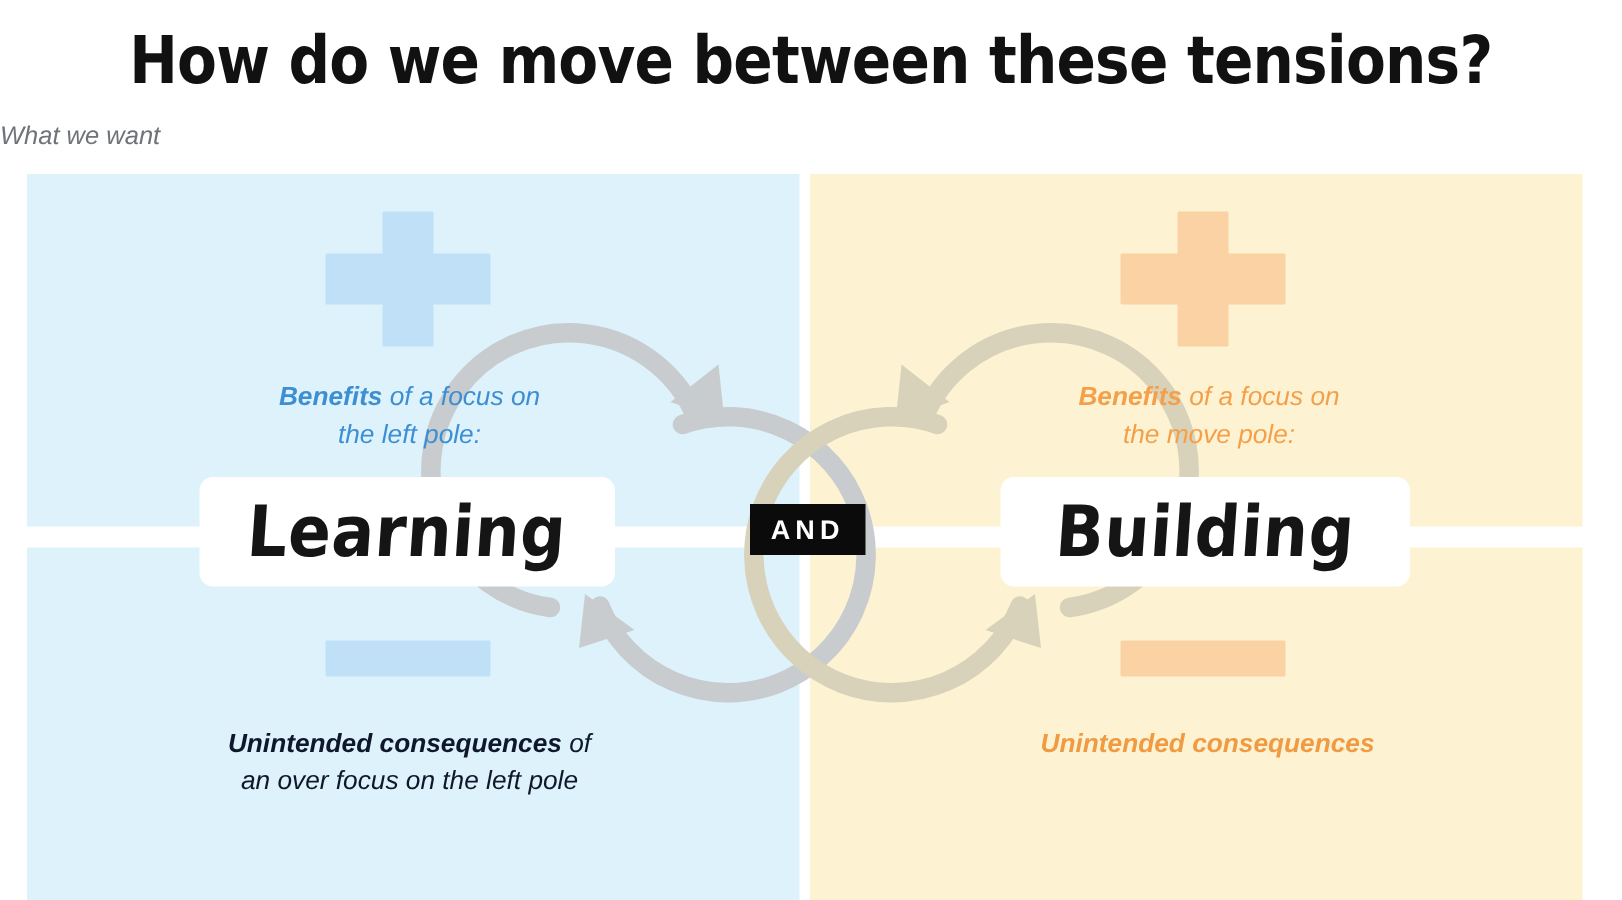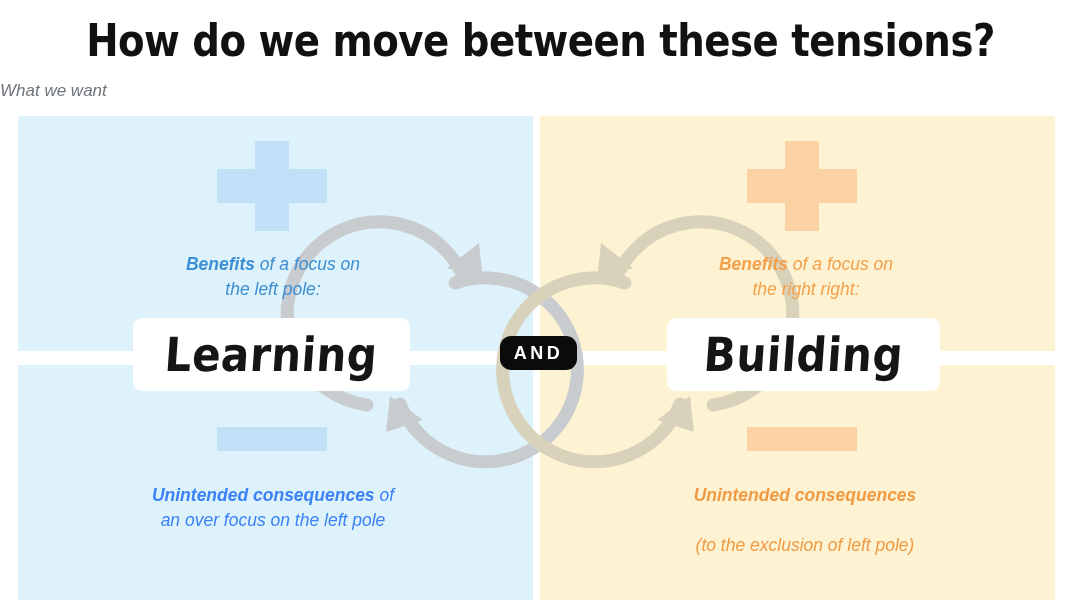--- a/index.html
+++ b/index.html
@@ -101,21 +101,21 @@
   .pole-text {
     position: absolute;
     text-align: center;
     font-style: italic;
     font-size: 17.5px;
     line-height: 25px;
   }
   .pole-text b { font-weight: bold; }
   .benefit-left   { color: #3d8fd4; }
   .benefit-right  { color: #f4a04b; }
-  .conseq-left    { color: #3b82f6; }
+  .conseq-left    { color: #0f172a; }
   .conseq-right   { color: #f09a43; }
 
   
   .pole-box {
     position: absolute;
     background: #ffffff;
     border-radius: 9px;
     display: flex;
     align-items: center;
     justify-content: center;
@@ -133,21 +133,21 @@
   
   #and-badge {
     position: absolute;
     background: #0b0b0b;
     color: #ffffff;
     font-size: 18px;
     font-weight: bold;
     letter-spacing: 3.5px;
     text-align: center;
     line-height: 34px;
-    border-radius: 11px;
+    border-radius: 0;
   }
 
   
   #arrows {
     position: absolute;
     left: 0;
     top: 0;
     width: 1081px;
     height: 600px;
     pointer-events: none;
@@ -205,32 +205,31 @@
   </g>
 </svg>
 
 <div class="pole-text benefit-left" style="left:138px; top:252px; width:270px;">
   <b>Benefits</b><span> of a focus on</span><br>
   <span>the left pole:</span>
 </div>
 
 <div class="pole-text benefit-right" style="left:671px; top:252px; width:270px;">
   <b>Benefits</b><span> of a focus on</span><br>
-  <span>the right right:</span>
+  <span>the move pole:</span>
 </div>
 
 <div class="pole-text conseq-left" style="left:118px; top:483px; width:310px;">
   <b>Unintended consequences</b><span> of</span><br>
   <span>an over focus on the left pole</span><br>
 </div>
 
 <div class="pole-text conseq-right" style="left:650px; top:483px; width:310px;">
   <b>Unintended consequences</b><span></span><br>
   <br>
-  <span>(to the exclusion of left pole)</span>
 </div>
 
 <div class="pole-box" style="left:133px; top:318px; width:277px; height:73px;">
   <span>Learning</span>
 </div>
 
 <div class="pole-box" style="left:667px; top:318px; width:273px; height:73px;">
   <span>Building</span>
 </div>
 

